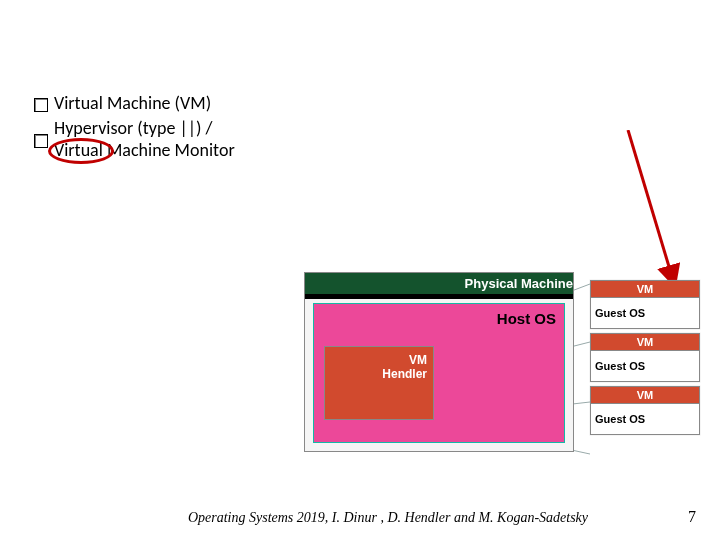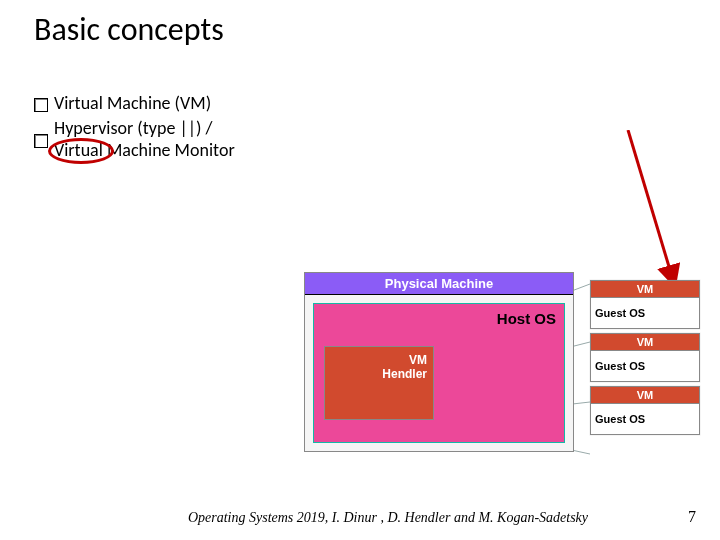--- a/index.html
+++ b/index.html
@@ -10,41 +10,40 @@
   .bullet-row { display: flex; align-items: center; margin-bottom: 2px; }
   .checkbox-icon { width: 14px; height: 14px; border: 1.5px solid #000; margin-right: 6px; margin-top: 3px; flex-shrink: 0; box-shadow: inset 1px 1px 0 rgba(0,0,0,0.5); }
   .bullet-text { font-size: 18px; line-height: 1.25; }
   .circle-highlight { position: absolute; left: 48px; top: 138px; width: 66px; height: 26px; border: 3px solid #c00000; border-radius: 50%; pointer-events: none; }
   .footer { position: absolute; left: 0; bottom: 14px; width: 100%; text-align: center; font-family: "Times New Roman", serif; font-style: italic; font-size: 14px; margin-left: 28px; }
   .pagenum { position: absolute; right: 24px; bottom: 14px; font-family: "Times New Roman", serif; font-size: 16px; color: #000; }
 
   
   .diagram { position: absolute; left: 304px; top: 272px; width: 398px; height: 190px; }
   .phys-machine { position: absolute; left: 0; top: 0; width: 270px; height: 180px; border: 1px solid #888; background: #f5f5f5; }
-  .phys-head { background: #8b5cf6; color: #fff; text-align: center; font-family: Arial, sans-serif; font-size: 13px; font-weight: bold; padding: 3px 0; border-bottom: 1px solid #000000; }
+  .phys-head { background: #14532d; color: #fff; text-align: right; font-family: Arial, sans-serif; font-size: 13px; font-weight: bold; padding: 3px 0; border-bottom: 5px solid #000000; }
   .host-os { position: absolute; left: 8px; top: 30px; right: 8px; bottom: 8px; border: 1px solid #14b8a6; background: #ec4899; text-align: right; }
   .host-label { font-family: Arial, sans-serif; font-weight: bold; font-size: 15px; padding: 6px 8px; }
   .vm-soft { position: absolute; left: 10px; top: 42px; width: 110px; height: 74px; background: #d14a2e; color: #fff; border: 1px solid #888; font-family: Arial, sans-serif; font-weight: bold; font-size: 12px; padding: 6px; }
   .vm-stack { position: absolute; left: 286px; top: 8px; width: 110px; }
   .vm-box { border: 1px solid #888; background: #fff; margin-bottom: 4px; box-shadow: 0 0 0 0.5px #9993; }
   .vm-hd { background: #d14a2e; color: #fff; font-family: Arial, sans-serif; font-size: 11px; font-weight: bold; text-align: center; padding: 2px 0; border-bottom: 1px solid #888; }
   .vm-bd { font-family: Arial, sans-serif; font-size: 11px; font-weight: bold; padding: 9px 4px; }
 
   
   .lines { position: absolute; left: 0; top: 0; width: 398px; height: 190px; pointer-events: none; }
 
   
   .red-arrow { position: absolute; left: 598px; top: 130px; width: 100px; height: 160px; pointer-events: none; }
 </style>
 </head>
 <body>
 
 <div class="slide">
 
-  <div class="title">Basic concepts</div>
 
   <div class="bullets">
     <div class="bullet-row">
       <span class="checkbox-icon"></span>
       <span class="bullet-text">Virtual Machine (VM)</span>
     </div>
     <div class="bullet-row">
       <span class="checkbox-icon"></span>
       <span class="bullet-text" style="max-width:210px">Hypervisor (type ||) / Virtual Machine Monitor</span>
     </div>

